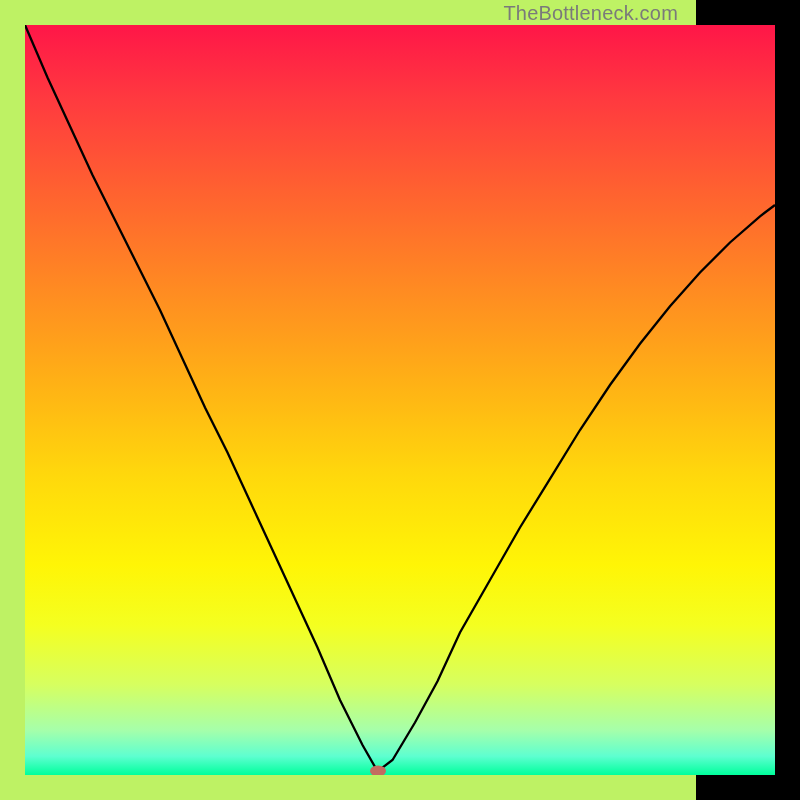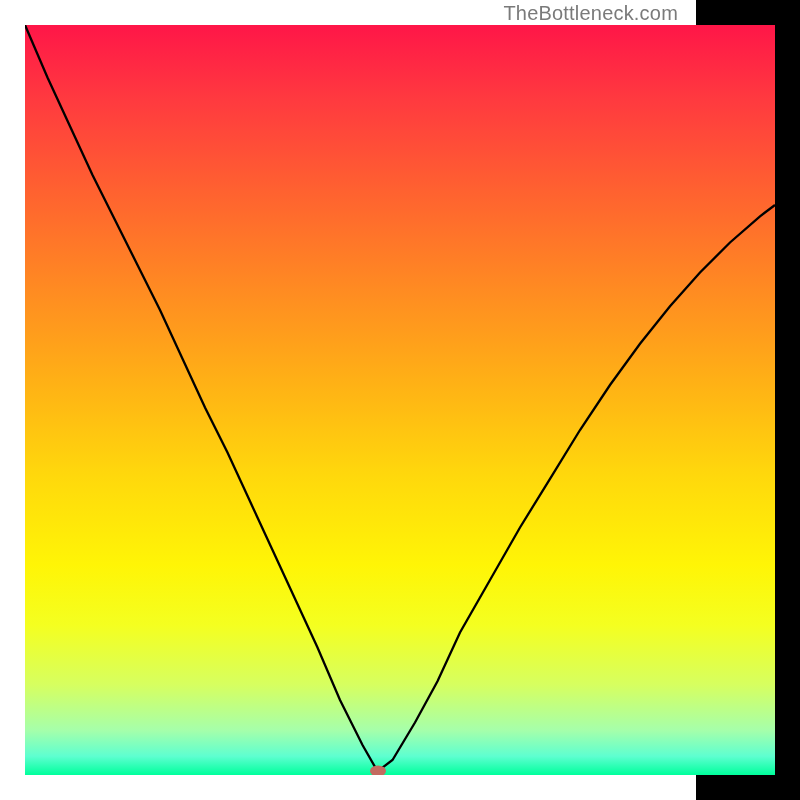--- a/index.html
+++ b/index.html
@@ -9,21 +9,21 @@
     height: 800px;
     background: #000;
     overflow: hidden;
   }
   .frame {
     position: absolute;
     top: 0;
     left: 0;
     width: 696px;
     height: 800px;
-    background: #ffffff;
+    background: #bef264;
   }
   .plot {
     position: absolute;
     top: 25px;
     left: 25px;
     width: 750px;
     height: 750px;
     overflow: hidden;
   }
   .gradient {

